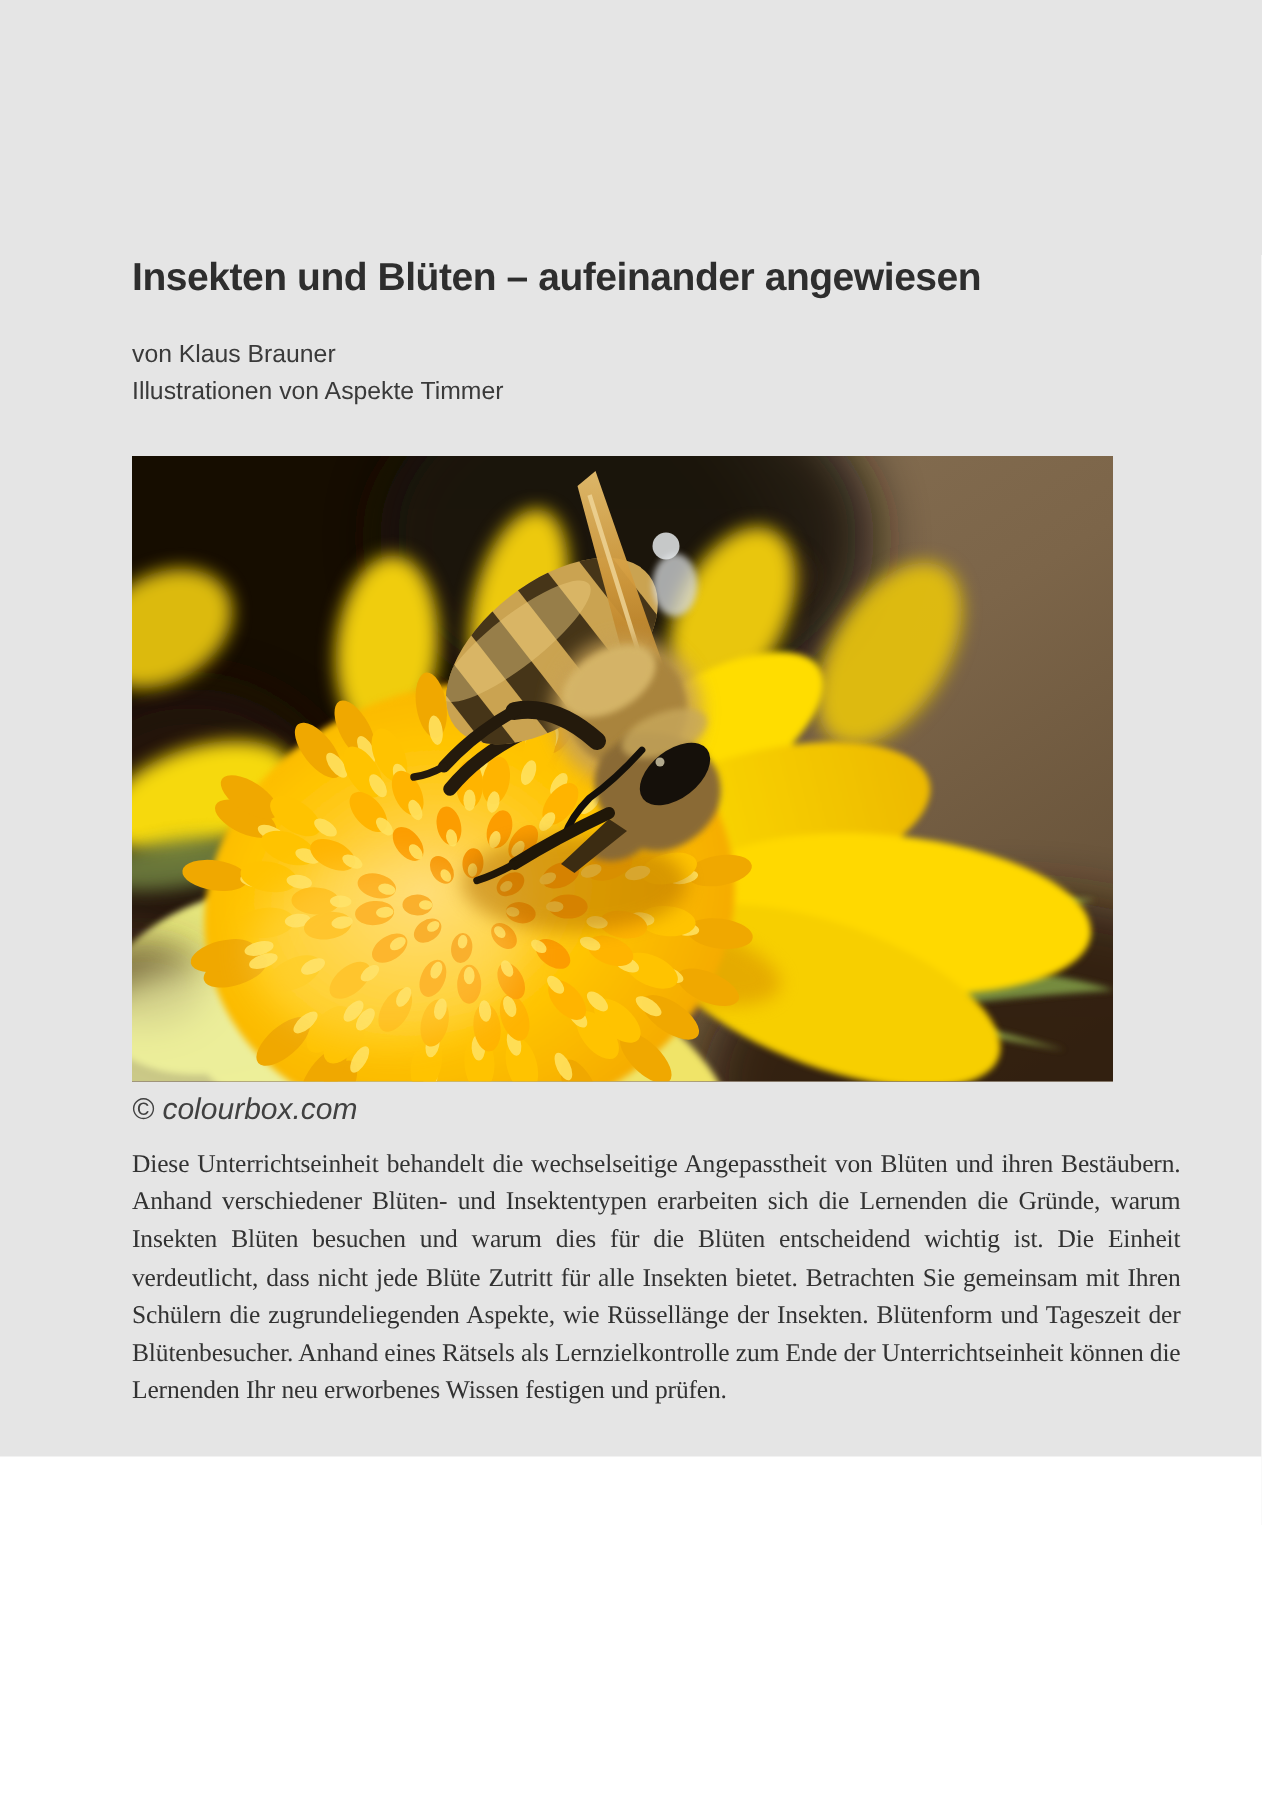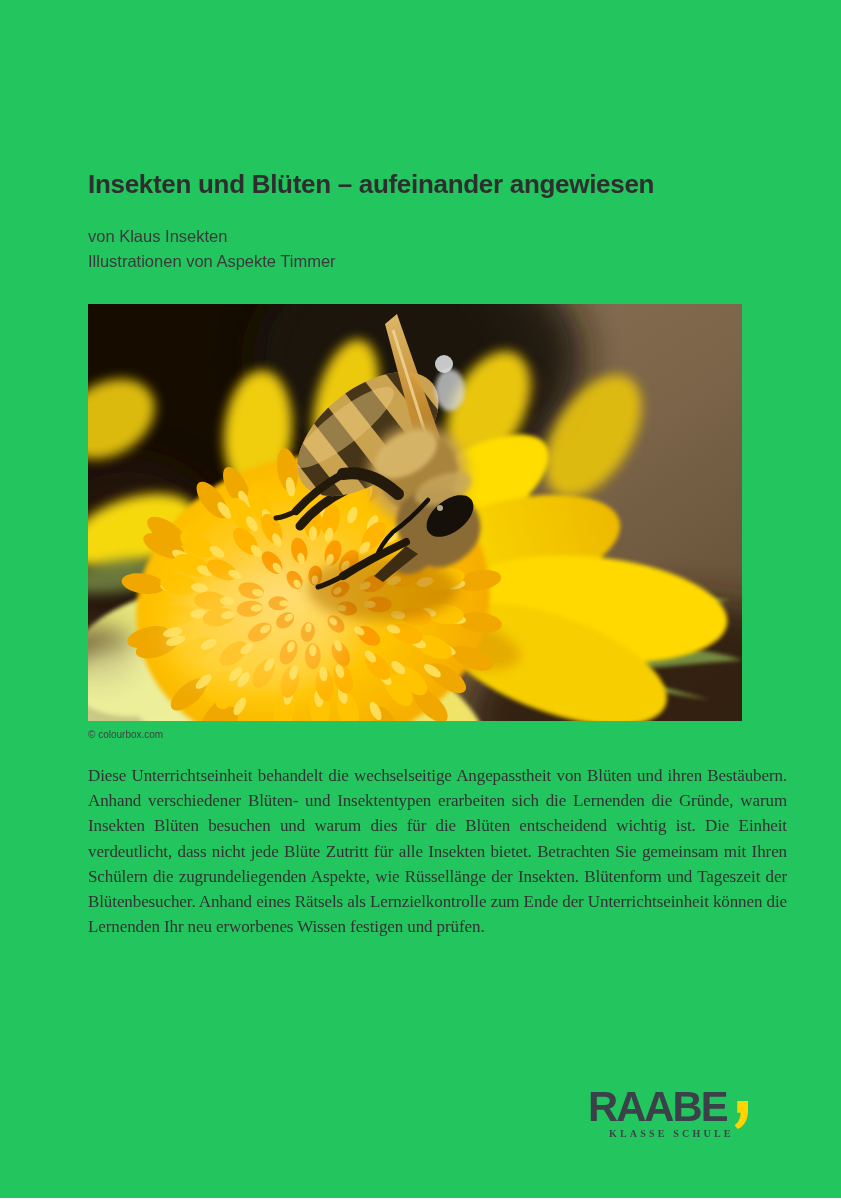--- a/index.html
+++ b/index.html
@@ -1,35 +1,35 @@
 <!DOCTYPE html>
 <html><head>
 <meta charset="utf-8">
 <style>
   * { margin:0; padding:0; box-sizing:border-box; }
   html,body { background:#ffffff; }
   body { width:841px; height:1200px; font-family:"Liberation Sans", sans-serif; }
-  .page { position:relative; width:841px; height:1198px; background:#22c55e; overflow:hidden; }
+  .page { position:relative; width:841px; height:971px; background:#e5e5e5; overflow:hidden; }
 
   .doc-title {
     position:absolute; left:88px; top:169px; width:680px;
     font-size:26px; font-weight:700; color:#2e2e2e; letter-spacing:-0.3px;
   }
   .byline {
     position:absolute; left:88px; top:224px;
     font-size:16.5px; line-height:25px; color:#3a3a3a;
   }
   .figure {
     position:absolute; left:88px; top:304px; width:654px; height:417px;
     overflow:hidden; background:#6a553c;
   }
   .figure svg { display:block; }
   .img-credit {
     position:absolute; left:88px; top:729px;
-    font-size:10px; color:#414141;
+    font-style:italic; font-size:20px; color:#414141;
   }
   .intro {
     position:absolute; left:88px; top:763px; width:699px;
     font-size:17px; line-height:25.2px; color:#323232;
     text-align:justify; letter-spacing:-0.1px;font-family:Liberation Serif, serif;
   }
 
   
   .raabe-logo { position:absolute; left:588px; top:1086px; width:160px; }
   .logo-line { display:flex; align-items:flex-start; }
@@ -47,21 +47,21 @@
   }
 </style>
 </head>
 <body>
 
 <div class="page">
 
   <h1 class="doc-title">Insekten und Blüten – aufeinander angewiesen</h1>
 
   <div class="byline">
-    <div>von Klaus Insekten</div>
+    <div>von Klaus Brauner</div>
     <div>Illustrationen von Aspekte Timmer</div>
   </div>
 
   <figure class="figure">
     <svg width="654" height="417" viewBox="0 0 654 417" xmlns="http://www.w3.org/2000/svg">
       <defs>
         <linearGradient id="bgGrad" x1="0" y1="0" x2="1" y2="1">
           <stop offset="0" stop-color="#8d775a"></stop>
           <stop offset="0.55" stop-color="#7c6549"></stop>
           <stop offset="1" stop-color="#5f4b33"></stop>

